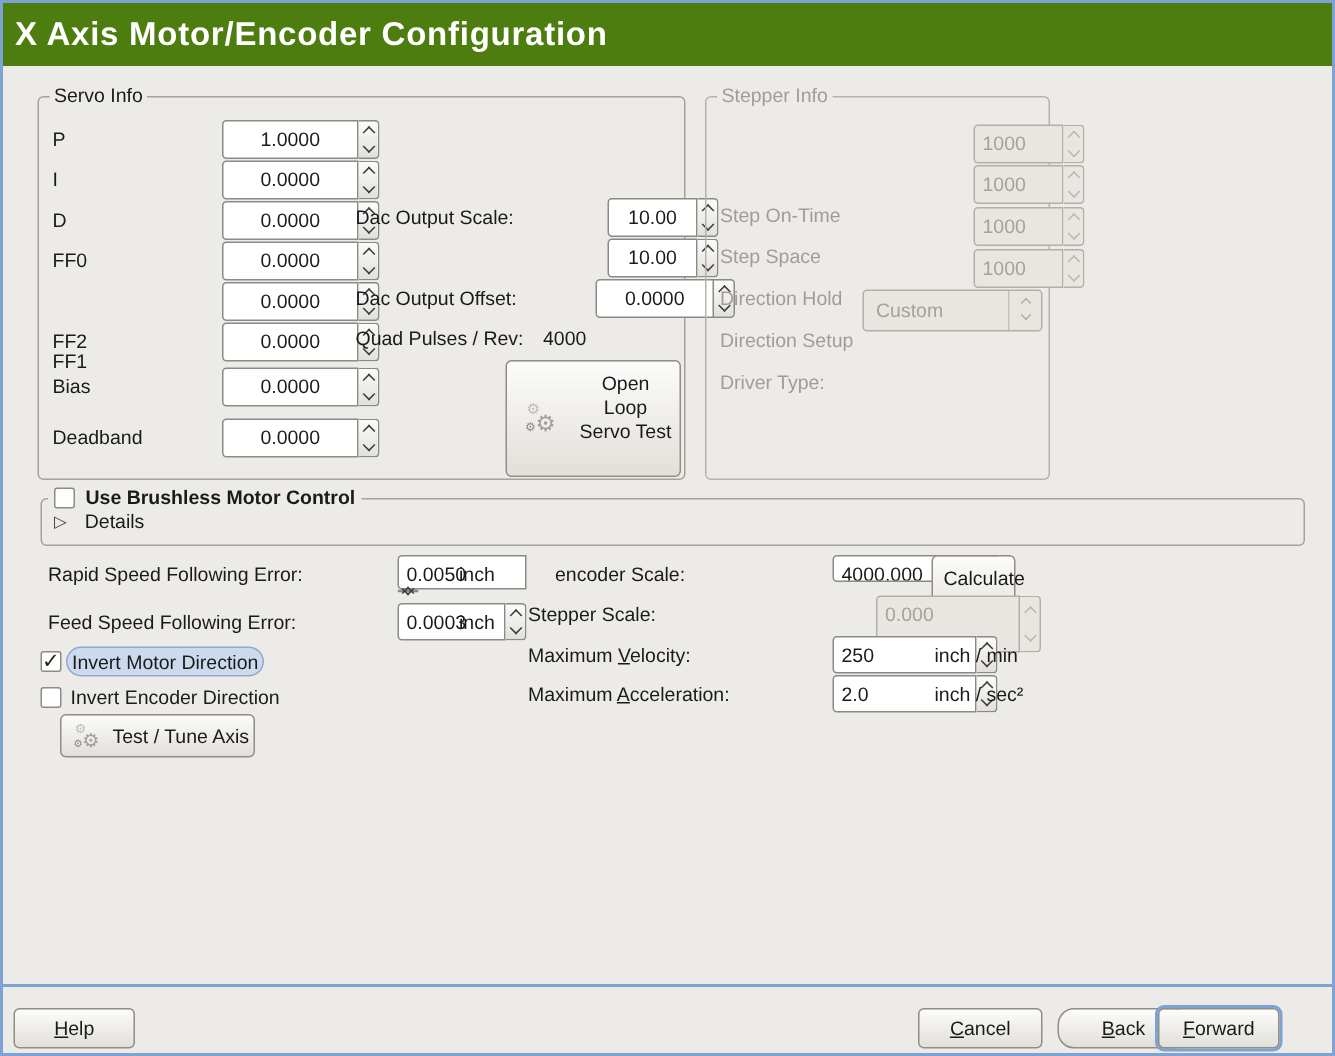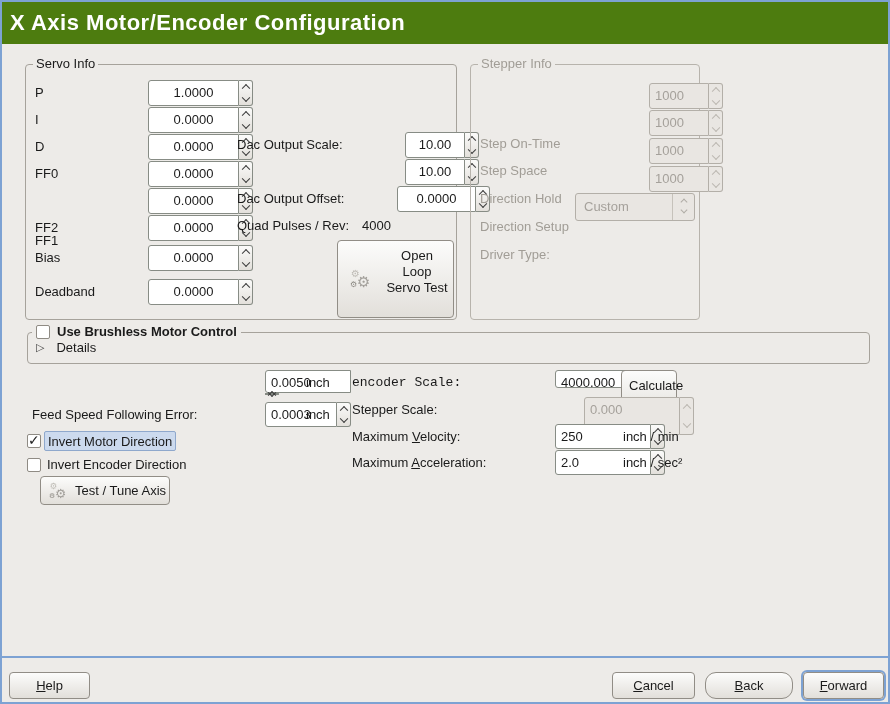--- a/index.html
+++ b/index.html
@@ -335,20 +335,21 @@
     <div style="position:absolute; top:-9px; left:4px; background:#edebe8; padding:0 4px; display:flex; align-items:center; gap:7px;">
       <span class="cb" style="position:relative; flex:none;"></span>
       <span style="font-weight:bold; white-space:nowrap;">Use Brushless Motor Control</span>
     </div>
     <div style="position:absolute; left:8px; top:7px; display:flex; align-items:center; gap:12px;">
       <span class="expander-tri">▷</span>
       <span>Details</span>
     </div>
   </div>
 
+  <div class="lbl" style="left:30px; top:368px; line-height:25px;">Rapid Speed Following Error:</div>
   <div class="spin" style="left:215px; top:368px; width:86px; height:25px;flex-direction:column;">
     <div class="entry left">0.0050</div>
     <div class="btns">
         <div class="b">
           <i class="chev up"></i>
         </div>
         <div class="b">
           <i class="chev dn"></i>
         </div>
       </div>
@@ -365,35 +366,35 @@
         <div class="b">
           <i class="chev dn"></i>
         </div>
       </div>
   </div>
   <div class="unit" style="left:304px; top:400px;">inch</div>
 
   <span class="cb" style="left:25px; top:432px;">
     <span class="mark">✓</span>
   </span>
-  <div class="cb-label hl" style="left:42px; top:429px;">Invert Motor Direction</div>
+  <div class="cb-label hl" style="left:42px; top:429px;border-radius:10px;">Invert Motor Direction</div>
 
   <span class="cb" style="left:25px; top:456px;"></span>
   <div class="cb-label" style="left:42px; top:453px;">Invert Encoder Direction</div>
 
   <div class="btn" style="left:38px; top:474px; width:130px; height:29px;">
     <span class="gears" style="position:absolute; left:6px; top:2px; transform:scale(0.85);">
       <span class="g2">⚙</span>
         <span class="g1">⚙</span>
         <span class="g3">⚙</span>
     </span>
     <span style="position:absolute; left:34px; top:0; line-height:27px;">Test / Tune Axis</span>
   </div>
 
-  <div class="lbl" style="left:350px; top:368px; line-height:25px;font-family:Liberation Mono, monospace;">encoder Scale:</div>
+  <div class="lbl" style="left:368px; top:368px; line-height:25px;">encoder Scale:</div>
   <div class="spin" style="left:505px; top:368px; width:110px; height:18px;justify-content:space-between;">
     <div class="entry left">4000.000</div>
     <div class="btns">
         <div class="b">
           <i class="chev up"></i>
         </div>
         <div class="b">
           <i class="chev dn"></i>
         </div>
       </div>
@@ -439,15 +440,15 @@
         </div>
       </div>
   </div>
   <div class="unit" style="left:621px; top:448px;">inch / sec²</div>
 
   <div class="page-sep"></div>
 
   <div class="btn" style="left:7px; top:670px; width:81px; height:27px; line-height:25px;"><span></span><span class="mn">H</span><span>elp</span></div>
   <div class="btn" style="left:610px; top:670px; width:83px; height:27px; line-height:25px;"><span></span><span class="mn">C</span><span>ancel</span></div>
   <div class="btn" style="left:703px; top:670px; width:88px; height:27px; line-height:25px;border-radius:11px;"><span></span><span class="mn">B</span><span>ack</span></div>
-  <div class="btn focused" style="left:801px; top:670px; width:81px; height:27px; line-height:25px;"><span></span><span class="mn">F</span><span>orward</span></div>
+  <div class="btn focused" style="left:770px; top:670px; width:81px; height:27px; line-height:25px;"><span></span><span class="mn">F</span><span>orward</span></div>
 
 </div>
 
 </body></html>

